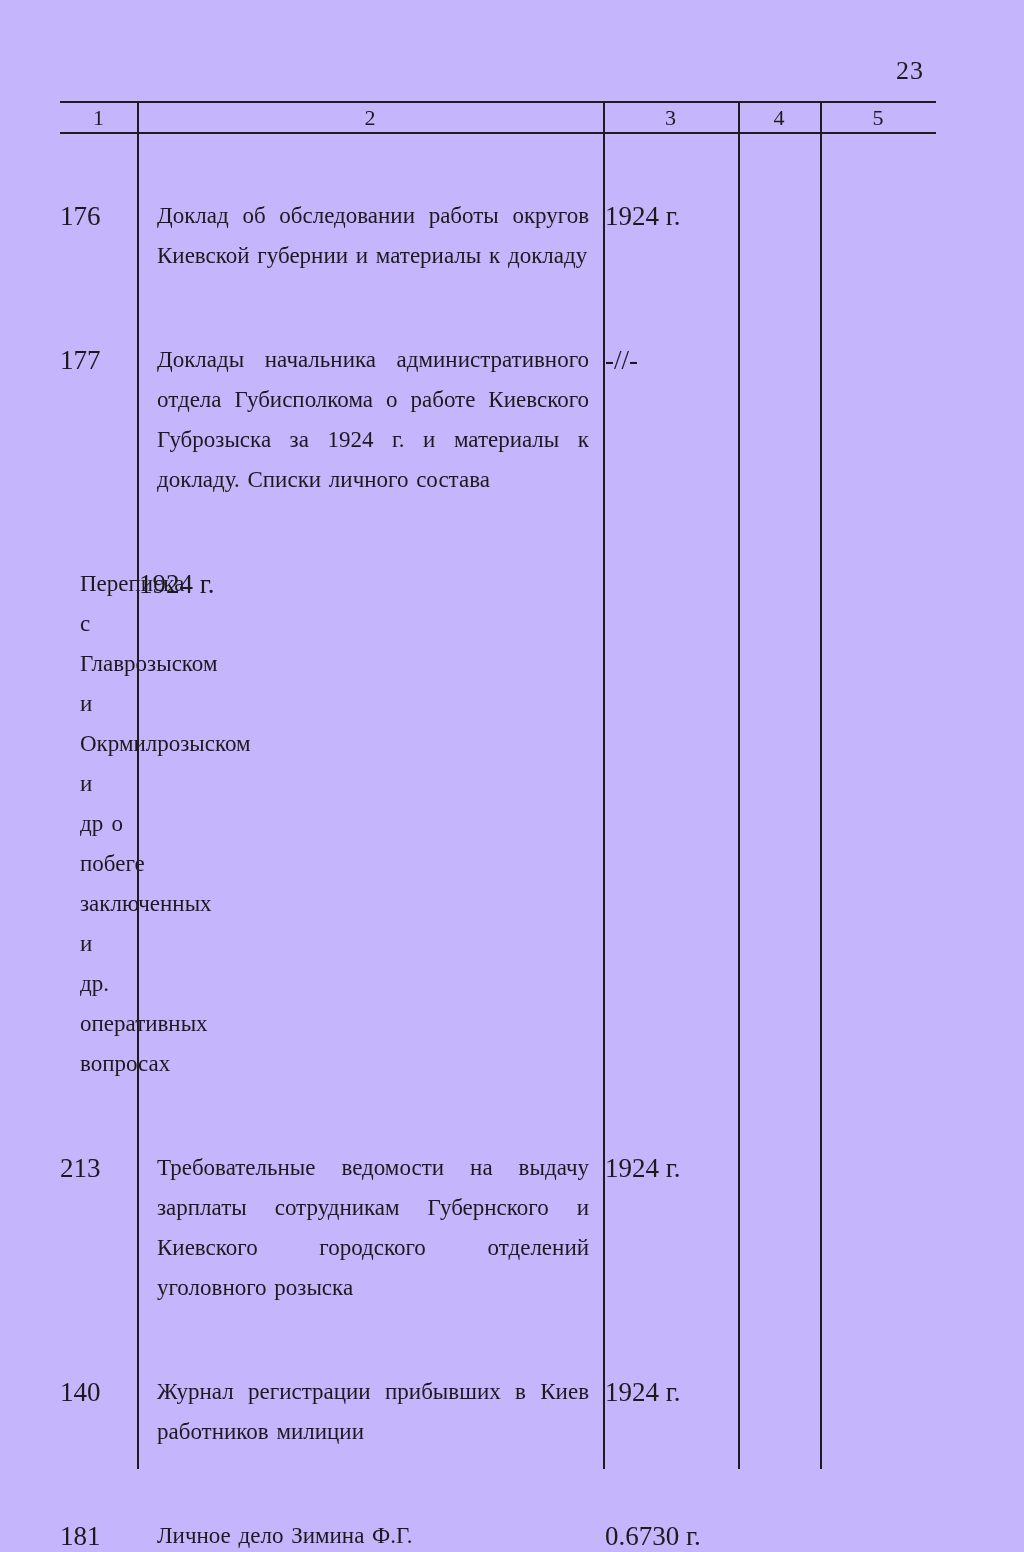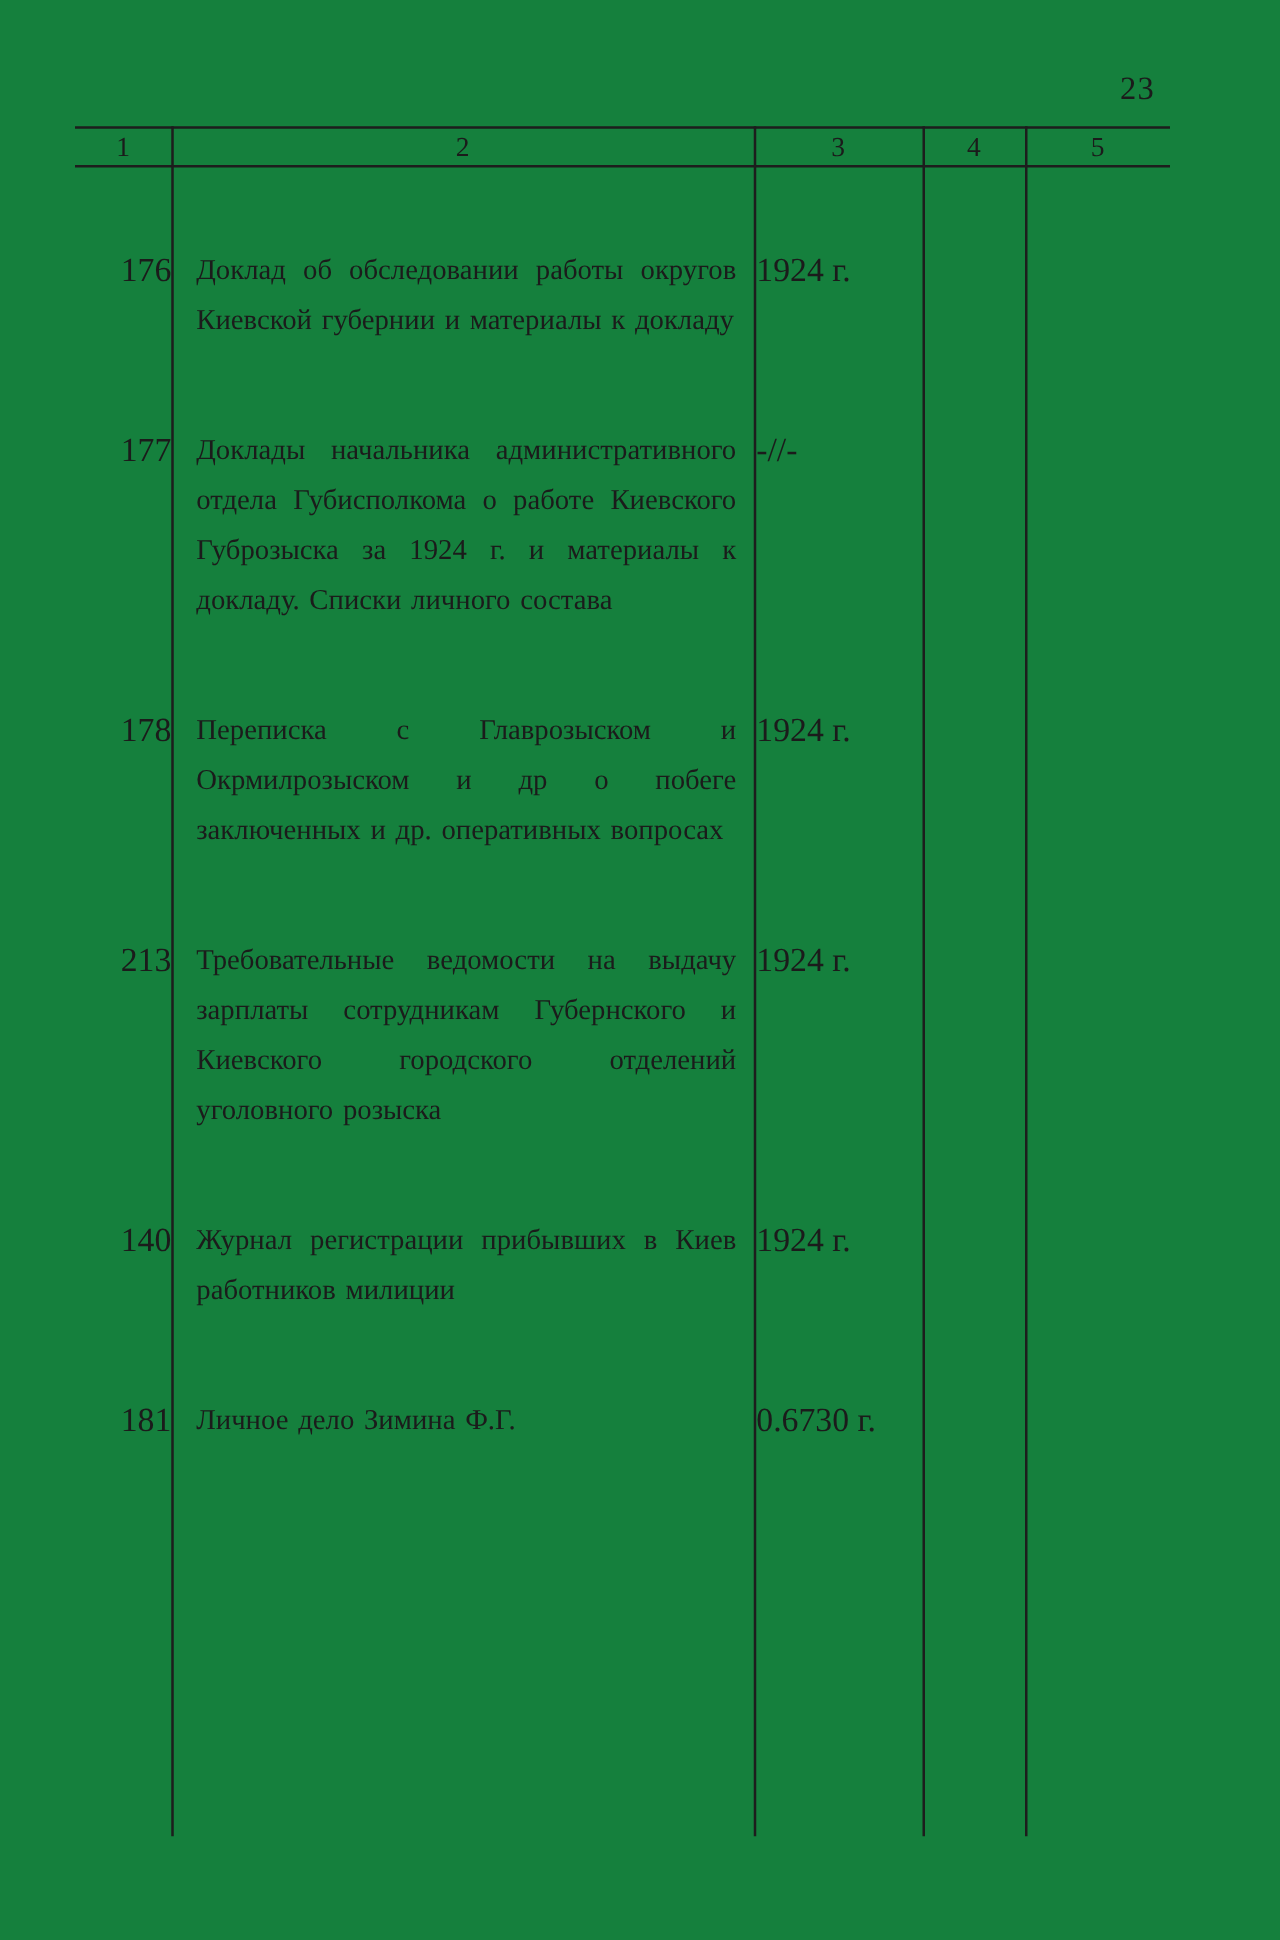--- a/index.html
+++ b/index.html
@@ -4,21 +4,21 @@
 <style>
   html, body {
     margin: 0;
     padding: 0;
     background: #e8e8e8;
   }
   .page {
     position: relative;
     width: 1024px;
     height: 1552px;
-    background: #15803d;
+    background: #c4b5fd;
     font-family: "Liberation Serif", "DejaVu Serif", serif;
     color: #1b1b1b;
     overflow: hidden;
   }
   .page-number {
     position: absolute;
     top: 56px;
     left: 896px;
     font-size: 26px;
     letter-spacing: 1px;
@@ -55,21 +55,21 @@
   .vline-4 { left: 760px; }
   .table-body {
     padding-top: 62px;
   }
   .row {
     display: grid;
     grid-template-columns: 77px 466px 135px 82px 116px;
     margin-bottom: 64px;
   }
   .cell-num {
-    text-align: right;
+    text-align: left;
     font-size: 27px;
     line-height: 40px;
   }
   .cell-desc {
     font-size: 23px;
     line-height: 40px;
     text-align: justify;
     text-align-last: left;
     padding: 0 14px 0 20px;
     word-spacing: 2px;
@@ -114,21 +114,20 @@
 
   <div class="row">
     <div class="cell-num">177</div>
     <div class="cell-desc">Доклады начальника административного отдела Губисполкома о работе Киевского Губрозыска за 1924 г. и материалы к докладу. Списки личного состава</div>
     <div class="cell-date">-//-</div>
     <div class="cell-empty"></div>
     <div class="cell-empty"></div>
   </div>
 
   <div class="row">
-    <div class="cell-num">178</div>
     <div class="cell-desc">Переписка с Главрозыском и Окрмилрозыском и др о побеге заключенных и др. оперативных вопросах</div>
     <div class="cell-date">1924 г.</div>
     <div class="cell-empty"></div>
     <div class="cell-empty"></div>
   </div>
 
   <div class="row">
     <div class="cell-num">213</div>
     <div class="cell-desc">Требовательные ведомости на выдачу зарплаты сотрудникам Губернского и Киевского городского отделений уголовного розыска</div>
     <div class="cell-date">1924 г.</div>

